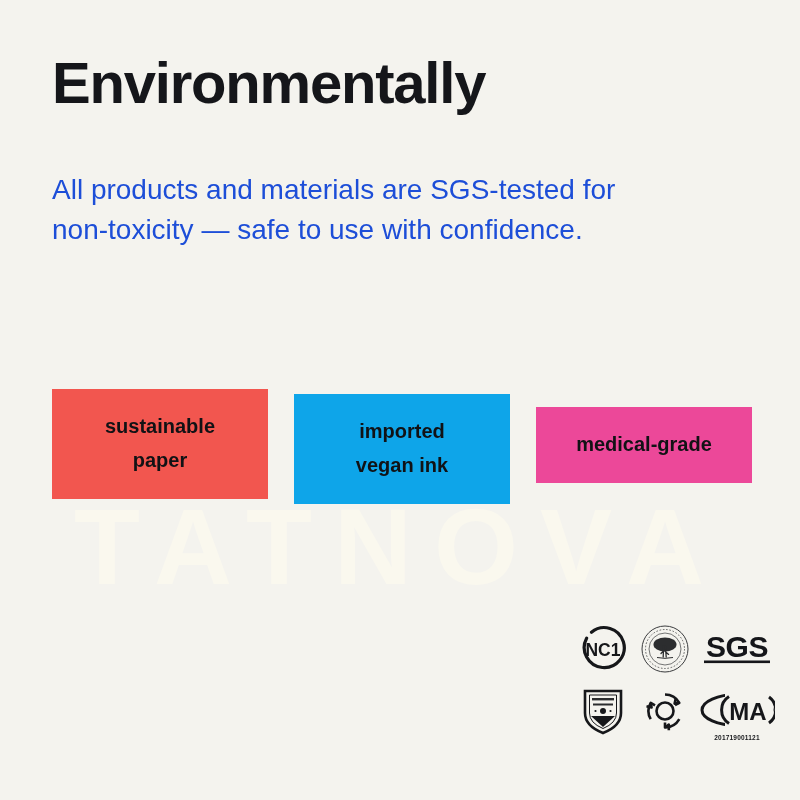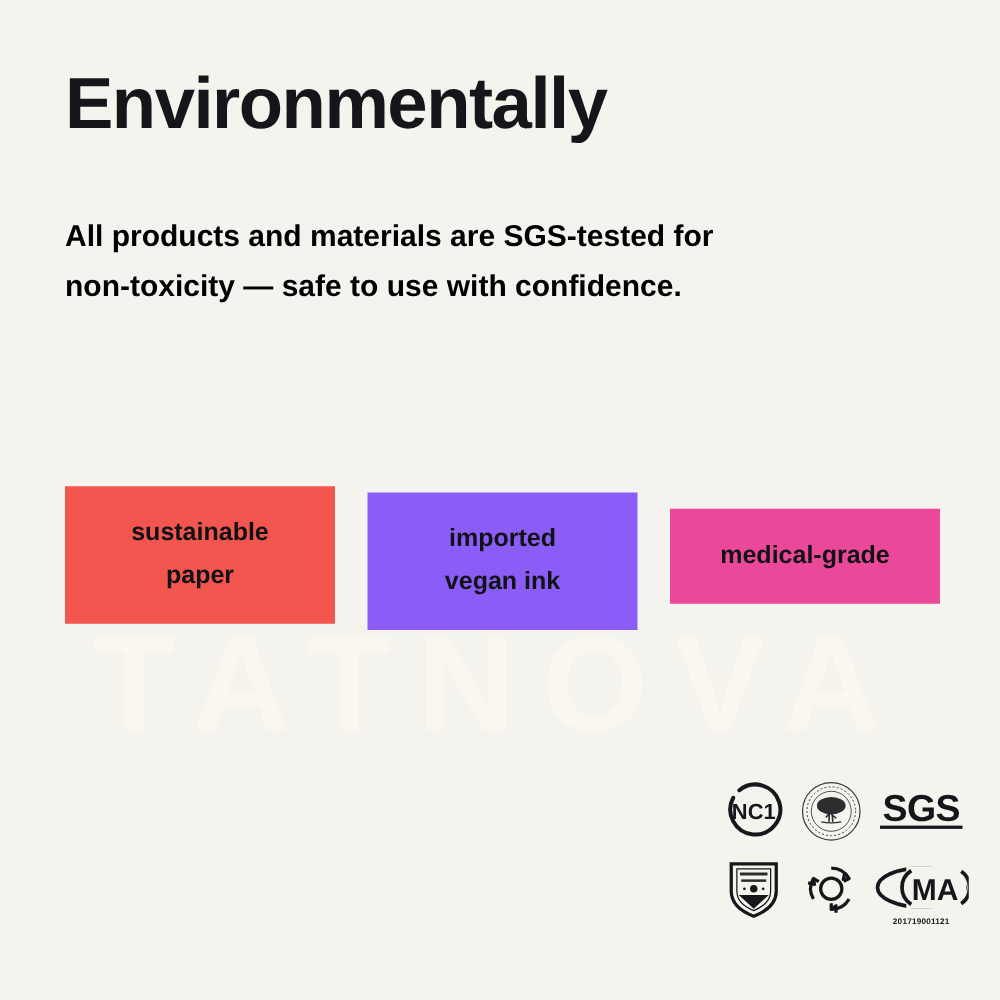--- a/index.html
+++ b/index.html
@@ -50,24 +50,24 @@
     line-height: 62px;
     letter-spacing: -1.2px;
     color: #15161a;
     max-width: 520px;
   }
   #headline .line { display: block; }
 
   #subhead {
     margin: 0;
     padding-top: 56px;
-    font-size: 24px;
+    font-size: 28px;
     line-height: 40px;
-    color: #000000;
-    font-weight: 700;
+    color: #1d4ed8;
+    font-weight: 400;
     max-width: 580px;
   }
   #subhead .line { display: block; }
 
   
   #tags {
     position: absolute;
     left: 52px;
     top: 389px;
     width: 700px;
@@ -81,21 +81,21 @@
     width: 220px;
     padding: 20px 10px 22px;
     text-align: center;
     font-weight: 700;
     font-size: 20px;
     line-height: 34px;
     color: #111215;
   }
   .tag .tline { display: block; }
   .tag-red    { background: #f2564f; }
-  .tag-green  { background: #8b5cf6; margin-top: 5px; }
+  .tag-green  { background: #0ea5e9; margin-top: 5px; }
   .tag-yellow { background: #ec4899; margin-top: 18px; }
 
   
   #certs {
     position: absolute;
     left: 572px;
     top: 618px;
     width: 206px;
     z-index: 2;
   }

